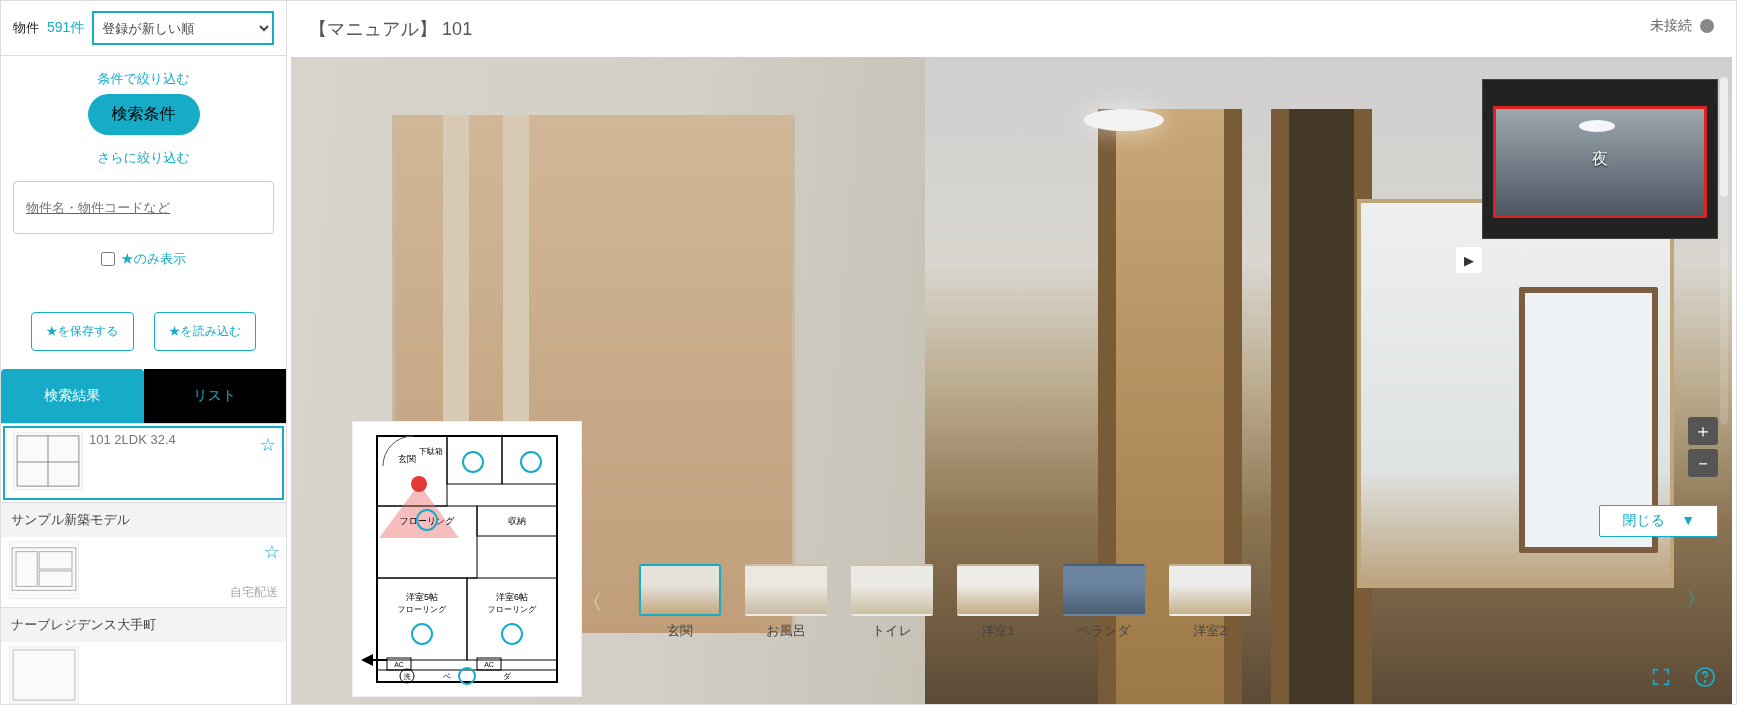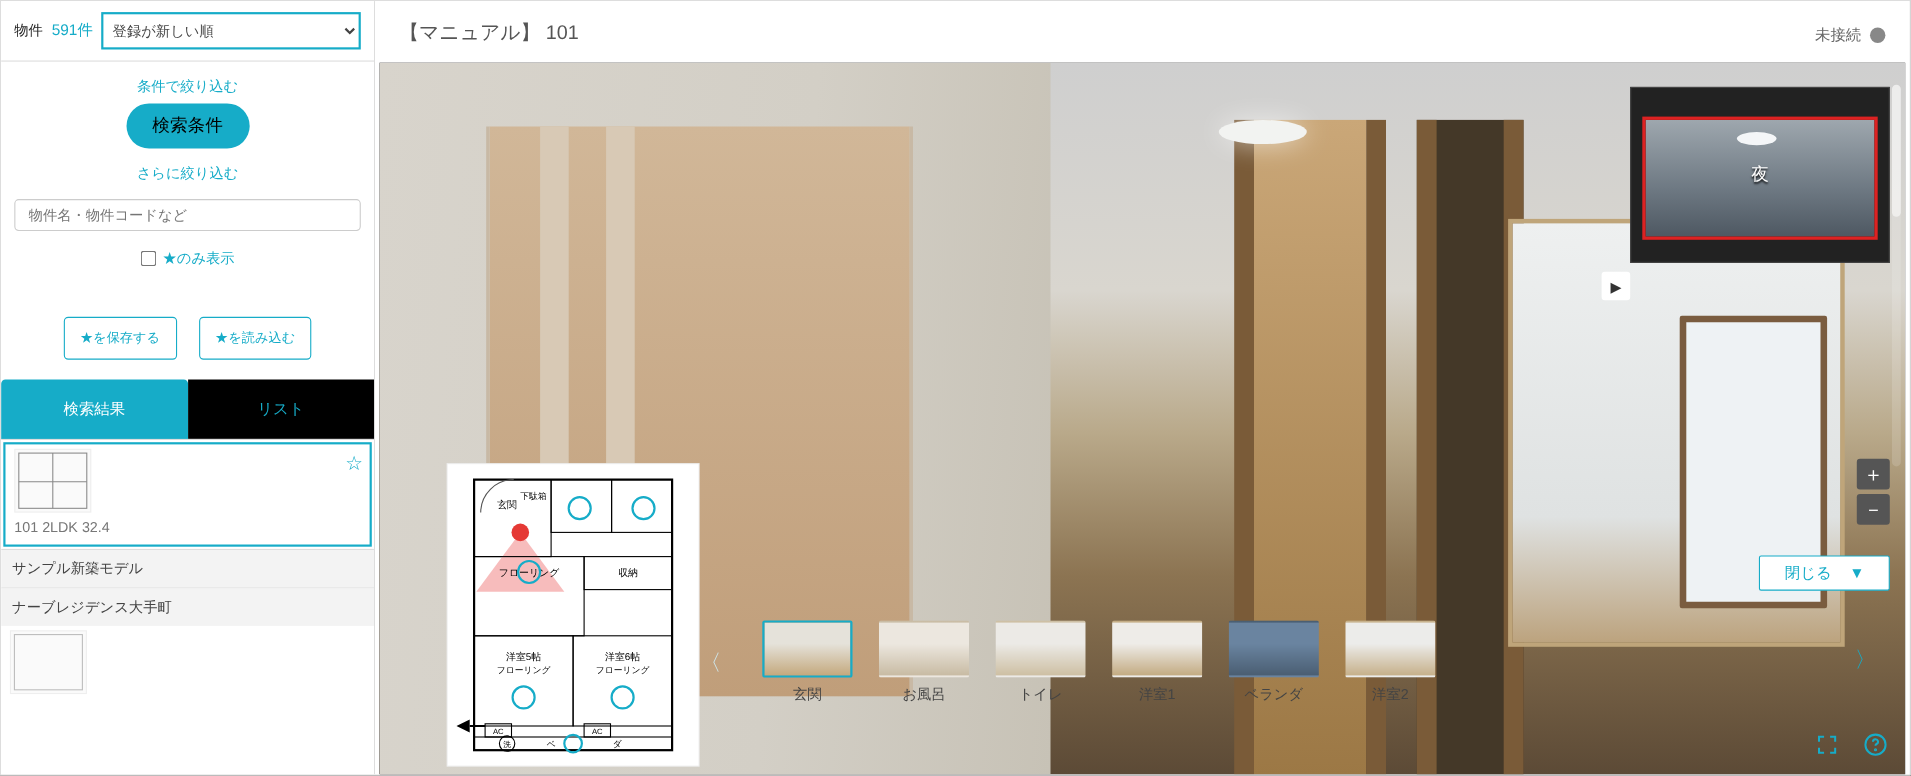--- a/index.html
+++ b/index.html
@@ -9,21 +9,21 @@
   font-size: 13px;
   color: #333;
   width: 1737px; height: 705px;
   overflow: hidden;
   display: flex;
   border: 1px solid #ddd;
 }
 
 
 .sidebar {
-  width: 340px;
+  width: 286px;
   border-right: 1px solid #ddd;
   display: flex;
   flex-direction: column;
   background: #fff;
 }
 .sb-header {
   display: flex; align-items: center; gap: 8px;
   padding: 10px 12px;
   border-bottom: 1px solid #ddd;
 }
@@ -34,50 +34,50 @@
   font-size: 13px; padding: 0 4px; background: #fff; color:#444;
 }
 .sb-body { padding: 0 12px; display:flex; flex-direction:column; align-items:center; }
 .sb-link { color:#16acc8; font-size:13px; margin: 14px 0 6px; cursor:pointer; }
 .sb-pill {
   background:#16acc8; color:#000000; border-radius:22px;
   padding: 10px 24px; font-size:16px; cursor:pointer; border:none;
 }
 .sb-input {
   width: 100%; border:1px solid #ccc; border-radius:4px;
-  padding: 6px 12px; font-size:13px; color:#666; margin-top:8px;
+  padding: 18px 12px; font-size:13px; color:#666; margin-top:8px;text-decoration:underline;
 }
 .sb-check { display:flex; align-items:center; gap:6px; color:#16acc8; margin:16px 0 24px; font-size:13px; }
 .sb-check input { width:14px; height:14px; }
 .sb-btnrow { display:flex; gap:20px; width:100%; justify-content:center; margin-bottom:18px;}
 .sb-btn {
   border:1px solid #16acc8; color:#16acc8; background:#fff;
   border-radius:4px; padding:10px 14px; font-size:12px; cursor:pointer;margin-top:20px;
 }
 .tabs { display:flex; }
 .tab { flex:1; text-align:center; padding:18px 0; font-size:14px; cursor:pointer; color:#888;}
 .tab.active { background:#16acc8; color:#fff; border-radius:4px 4px 0 0; }
 .tab:not(.active) { background:#000000; color:#16acc8; }
 
 .results { border-top:1px solid #ddd; overflow:hidden; }
 .card { border:1px solid #16acc8; margin: 2px; background:#fff; position:relative; }
 .card:not(:first-child) { border-top:1px solid #ddd; border-left:none; border-right:none; border-bottom:none; border-color:#ddd; margin:0;}
 .results .card:nth-child(1){ border:2px solid #16acc8; margin:2px;}
 .card-head { padding:8px 10px; display:flex; align-items:flex-end; gap:8px; font-size:13px;}
 .card-head.gray { background:#f3f3f3; color:#444; }
-.card-body { display:flex; gap:6px; padding:4px 8px 8px; align-items:flex-start; position:relative; min-height:54px;flex-direction:column;}
+.card-body { display:flex; gap:6px; padding:4px 8px 8px; align-items:flex-start; position:relative; min-height:54px;}
 .floorplan-thumb { width:70px; height:58px; background:#fafafa; border:1px solid #eee; position:relative; }
 .floorplan-thumb svg{ width:100%; height:100%; }
 .star { position:absolute; top:6px; right:6px; color:#16acc8; font-size:18px; cursor:pointer;}
 .subtext { position:absolute; bottom:6px; right:8px; color:#aaa; font-size:12px;}
 
 
 .main { flex:1; display:flex; flex-direction:column; position:relative; background:#fff;}
 .main-header {
-  display:flex; justify-content:space-between; align-items:flex-end;
+  display:flex; justify-content:space-between; align-items:flex-start;
   padding: 16px 22px; font-size:18px; color:#555;
 }
 .conn { display:flex; align-items:center; gap:8px; font-size:14px; color:#666;}
 .conn .dot { width:14px; height:14px; border-radius:50%; background:#888;}
 
 .viewer { flex:1; position:relative; margin:0 4px; background:#333; overflow:hidden;}
 .pano-bg {
   position:absolute; inset:0;
   background:
     linear-gradient(180deg, #cfcfcf 0%, #d9d6cf 32%, #b9a98a 52%, #8c7452 72%, #5c4a36 100%);
@@ -203,20 +203,31 @@
         </div>
         <span style="color:#777;">101 2LDK 32.4</span>
       </div>
     </div>
 
     <div class="card">
       <div class="card-head gray">
         <span>サンプル新築モデル</span>
       </div>
       <span class="star" style="top:38px;">☆</span>
+      <div class="card-body">
+        <div class="floorplan-thumb">
+          <svg viewBox="0 0 70 58">
+              <rect x="2" y="6" width="66" height="44" fill="none" stroke="#aaa"></rect>
+              <rect x="6" y="10" width="22" height="36" fill="none" stroke="#aaa"></rect>
+              <rect x="30" y="10" width="34" height="18" fill="none" stroke="#aaa"></rect>
+              <rect x="30" y="30" width="34" height="16" fill="none" stroke="#aaa"></rect>
+            </svg>
+        </div>
+        <span class="subtext">自宅配送</span>
+      </div>
     </div>
 
     <div class="card">
       <div class="card-head gray">
         <span>ナーブレジデンス大手町</span>
       </div>
       <div class="card-body">
         <div class="floorplan-thumb">
           <svg viewBox="0 0 70 58">
               <rect x="3" y="3" width="64" height="52" fill="none" stroke="#bbb"></rect>

